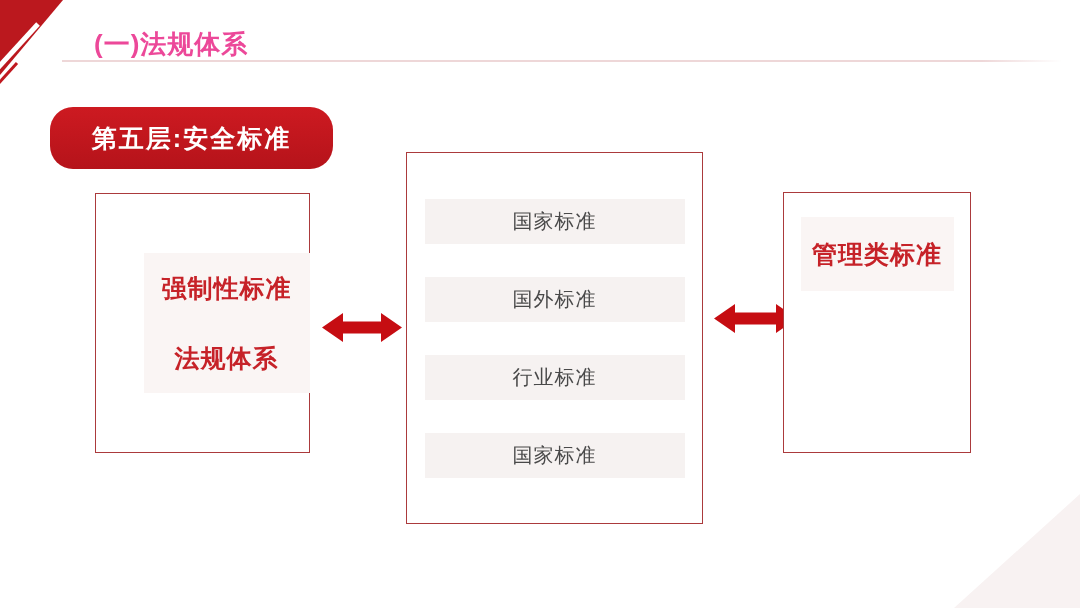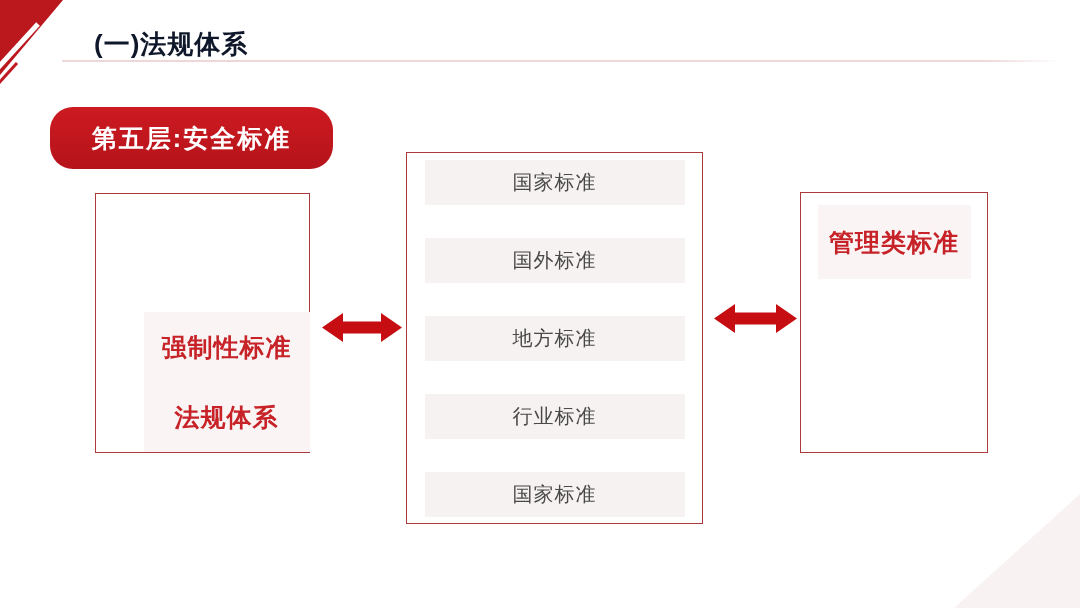--- a/index.html
+++ b/index.html
@@ -32,21 +32,21 @@
     clip-path: polygon(100% 0, 100% 100%, 0 100%);
   }
 
   
   .header-title {
     position: absolute;
     left: 94px;
     top: 27px;
     font-size: 26px;
     font-weight: 600;
-    color: #0f172a;
+    color: #ec4899;
     letter-spacing: 1px;
     white-space: nowrap;
   }
   .header-rule {
     position: absolute;
     left: 62px;
     top: 60px;
     width: 1000px;
     height: 2px;
     background: linear-gradient(to right, #eed7d8 0%, #eed7d8 92%, rgba(238,215,216,0) 100%);
@@ -79,37 +79,37 @@
     box-sizing: border-box;
     display: flex;
     flex-direction: column;
     align-items: center;
   }
   .left-box {
     left: 95px;
     top: 193px;
     width: 215px;
     height: 260px;
-    justify-content: flex-end;
+    justify-content: center;
     padding-left: 48px;
   }
   .center-box {
     left: 406px;
     top: 152px;
     width: 297px;
     height: 372px;
     justify-content: center;
     gap: 33px;
   }
   .right-box {
-    left: 800px;
+    left: 783px;
     top: 192px;
     width: 188px;
     height: 261px;
-    padding-top: 12px;
+    padding-top: 24px;
   }
 
   .item {
     display: flex;
     align-items: center;
     justify-content: center;
     white-space: nowrap;
     box-sizing: border-box;
   }
   .item-red {
@@ -172,21 +172,20 @@
     <div class="item item-red">法规体系</div>
   </div>
 
   <svg class="arrow arrow-left" width="80" height="31" viewBox="0 0 80 31">
     <polygon fill="#c60d12" points="0,15.5 21,1 21,9.5 59,9.5 59,1 80,15.5 59,30 59,21.5 21,21.5 21,30"></polygon>
   </svg>
 
   <div class="dbox center-box">
     <div class="item item-gray">国家标准</div>
     <div class="item item-gray">国外标准</div>
-    <div class="item item-gray">地方标准</div>
     <div class="item item-gray">行业标准</div>
     <div class="item item-gray">国家标准</div>
   </div>
 
   <svg class="arrow arrow-right" width="83" height="31" viewBox="0 0 83 31">
     <polygon fill="#c60d12" points="0,15.5 21,1 21,9.5 62,9.5 62,1 83,15.5 62,30 62,21.5 21,21.5 21,30"></polygon>
   </svg>
 
   <div class="dbox right-box">
     <div class="item item-red">管理类标准</div>

